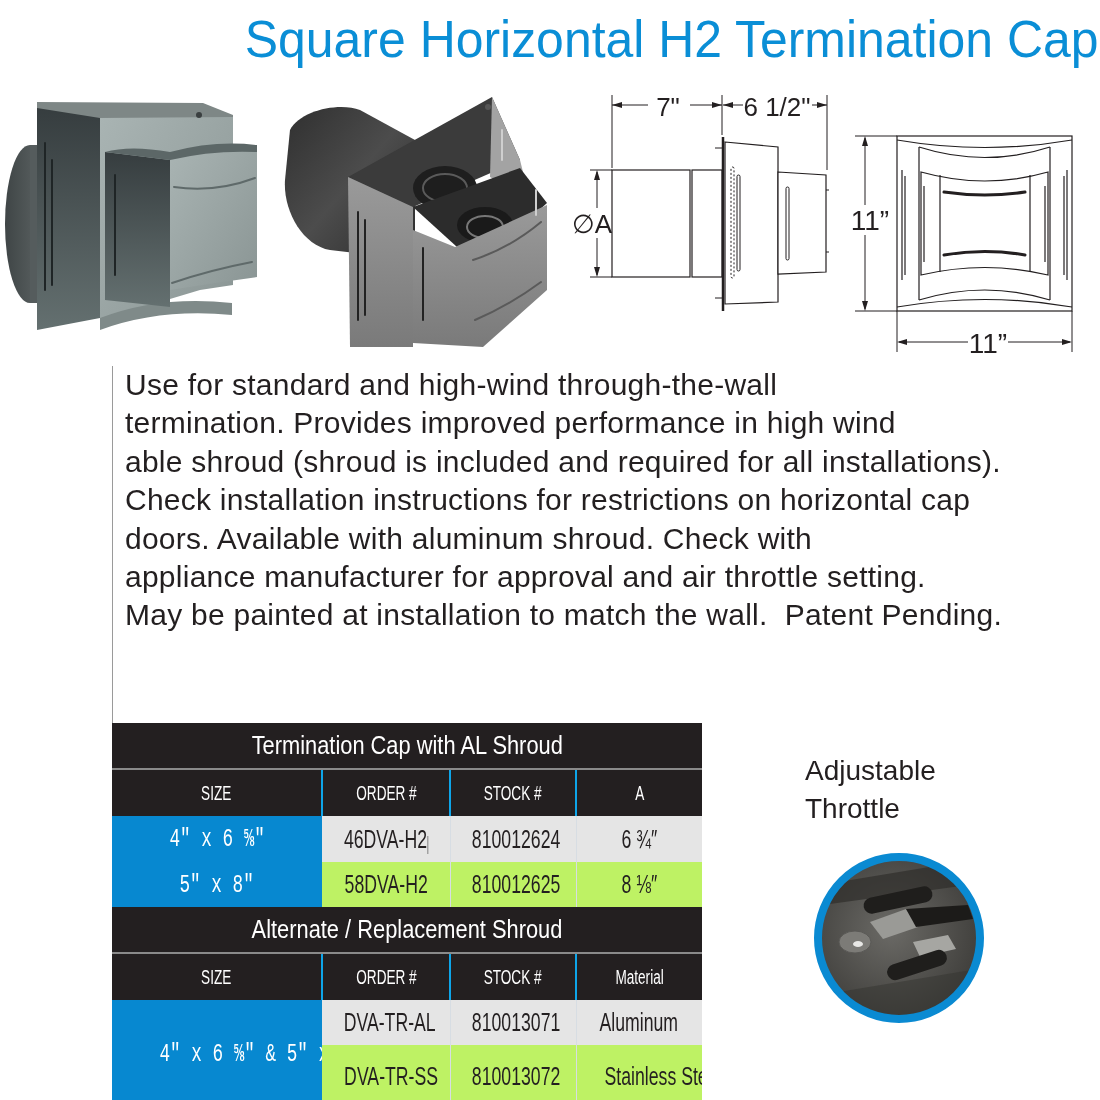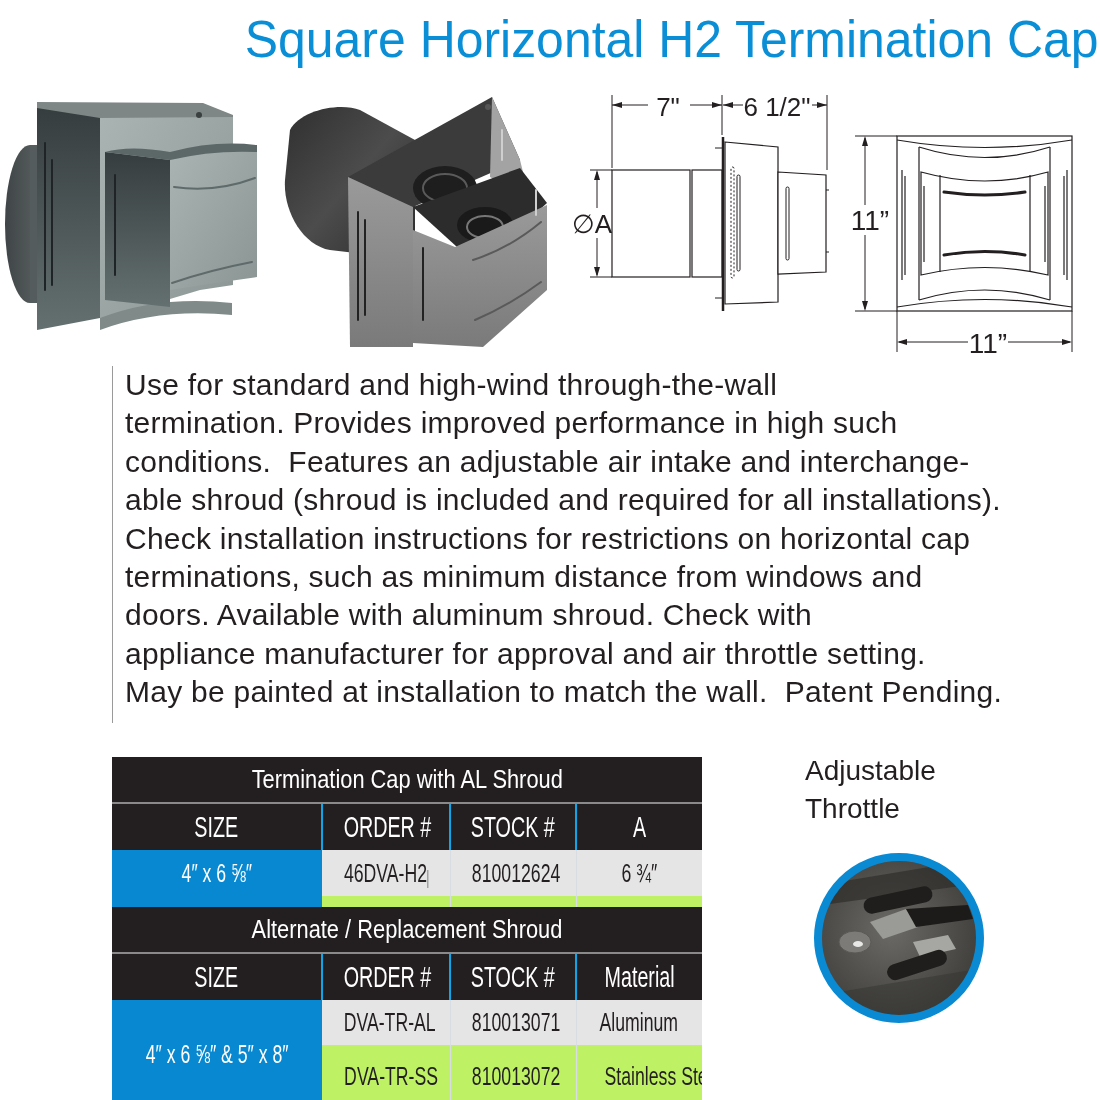--- a/index.html
+++ b/index.html
@@ -17,23 +17,23 @@
   .desc { left: 125px; top: 366px; font-size: 30px; letter-spacing: 0.25px; }
   .desc-line { height: 38.4px; line-height: 38.4px; white-space: pre; }
   table.spec {
     position: absolute; left: 112px; border-collapse: collapse; table-layout: fixed;
     width: 590px; font-size: 26px; color: #231f20;
   }
   table.spec td { padding: 0; text-align: center; vertical-align: middle; overflow: hidden; white-space: nowrap; }
   .cond { display: inline-block; transform: scaleX(0.68); transform-origin: center; }
   .cond-t { display: inline-block; transform: scaleX(0.84); transform-origin: center; }
   tr.t-title td { background: #231f20; color: #fff; border-bottom: 2px solid #8a8a8a; }
-  tr.t-head td { background: #231f20; color: #fff; font-size: 29px; }
+  tr.t-head td { background: #231f20; color: #fff; font-size: 20px; }
   tr.t-head td + td { border-left: 2px solid #0ea5e9; margin-top: 44px; }
-  td.c-blue { background: #0788d0; color: #fff; }
+  td.c-blue { background: #0788d0; color: #fff; font-family: Liberation Mono, monospace; }
   tr.r-white td.c-data { background: #e5e5e5; }
   tr.r-light td.c-data { background: #bef264; }
   td.c-data { border-left: 1px solid #d7dde3; }
   td.c-data.first { border-left: none; }
   .caret-mark { display: inline-block; width: 1px; height: 18px; background: #555; vertical-align: -6px; margin-left: 1px; }
   .throttle-label { left: 805px; top: 752px; width: 200px; text-align: left; font-size: 28px; line-height: 38px; color: #231f20; }
   .dimtxt { font-family: "Liberation Sans", sans-serif; fill: #231f20; }
 </style>
 </head>
 <body>
@@ -192,31 +192,29 @@
     <line x1="84" y1="66" x2="84" y2="142"></line>
     <line x1="205" y1="66" x2="205" y2="142"></line>
     <line x1="224" y1="56" x2="224" y2="155"></line>
     <line x1="227" y1="50" x2="227" y2="160"></line>
   </g>
 </svg>
 
 <div class="abs desc-rule"></div>
 <div class="abs desc">
   <div class="desc-line">Use for standard and high-wind through-the-wall</div>
-  <div class="desc-line">termination. Provides improved performance in high such</div>
-  <div class="desc-line">conditions.  Features an adjustable air intake and interchange-</div>
+  <div class="desc-line">termination. Provides improved performance in high wind</div>
   <div class="desc-line">able shroud (shroud is included and required for all installations).</div>
   <div class="desc-line">Check installation instructions for restrictions on horizontal cap</div>
-  <div class="desc-line">terminations, such as minimum distance from windows and</div>
   <div class="desc-line">doors. Available with aluminum shroud. Check with</div>
   <div class="desc-line">appliance manufacturer for approval and air throttle setting.</div>
   <div class="desc-line">May be painted at installation to match the wall.  Patent Pending.</div>
 </div>
 
-<table class="spec" style="top:757px">
+<table class="spec" style="top:723px">
   <colgroup>
       <col style="width:210px">
       <col style="width:128px">
       <col style="width:126px">
       <col style="width:126px">
     </colgroup>
   <tbody>
       <tr class="t-title" style="height:46px">
     <td colspan="4"><span class="cond-t">Termination Cap with AL Shroud</span></td>
   </tr>

